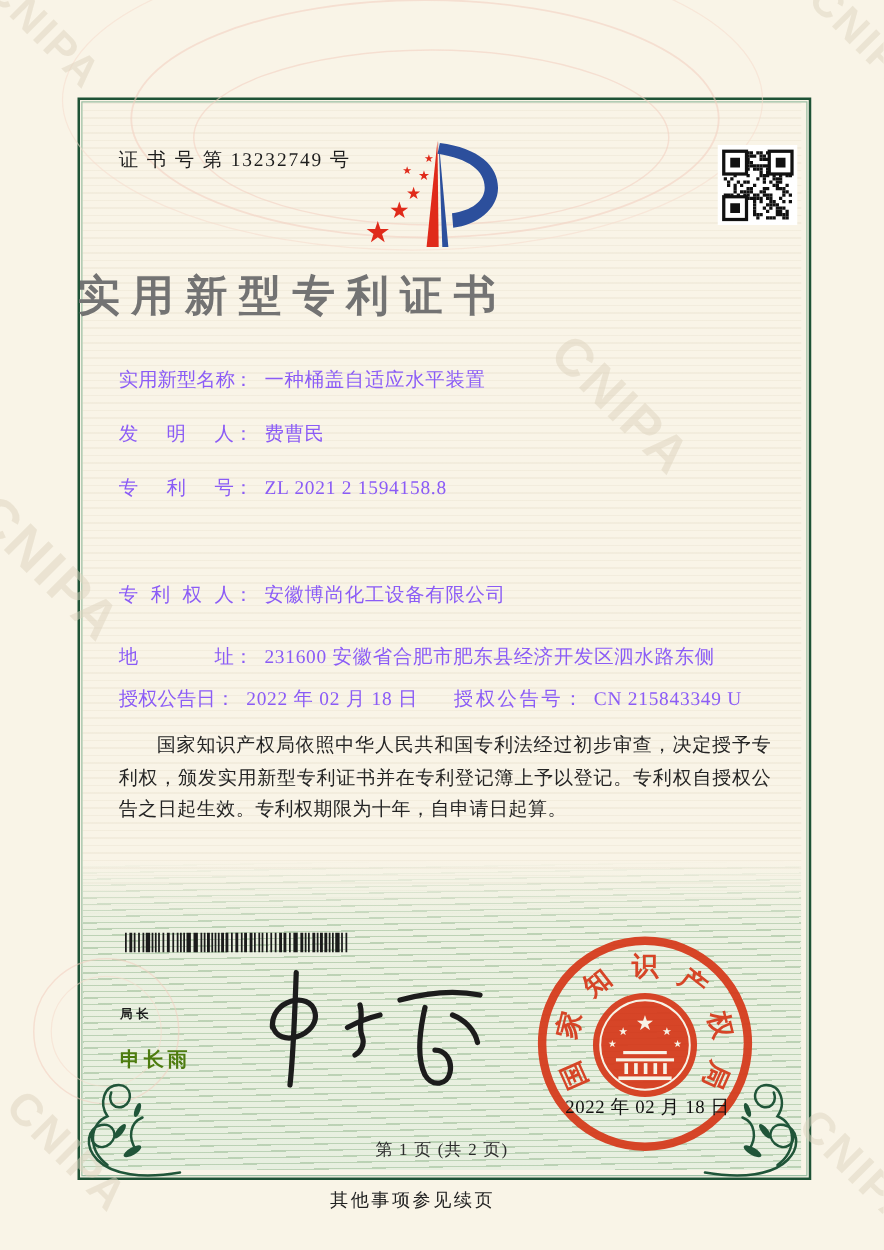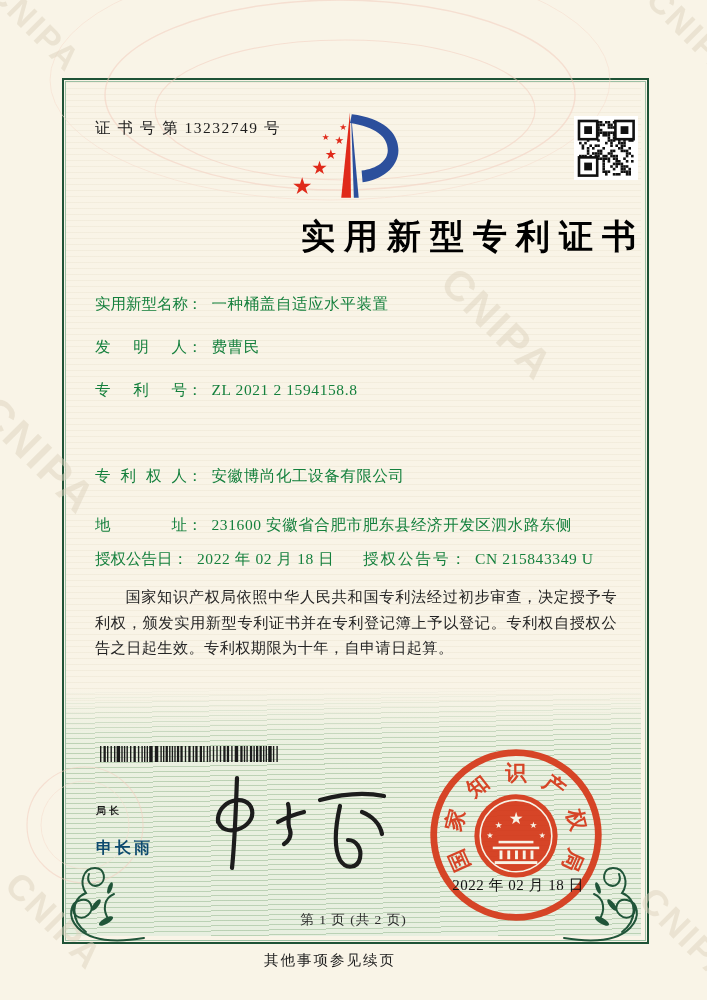--- a/index.html
+++ b/index.html
@@ -20,42 +20,42 @@
   .green-lines{position:absolute;left:66px;top:688px;width:575px;height:248px;z-index:0;
       background:repeating-linear-gradient(179deg,rgba(150,185,145,.55) 0 1px,transparent 1px 5px);
       -webkit-mask-image:linear-gradient(180deg,transparent 0,#000 55px);
       mask-image:linear-gradient(180deg,transparent 0,#000 55px);}
   .pink-arcs{position:absolute;left:0;top:0;z-index:1;opacity:.55;}
 
   
   .cert-no{position:absolute;left:95px;top:118px;font-size:15.5px;color:#1d1d1d;letter-spacing:1.5px;z-index:2;}
   .logo{position:absolute;left:286px;top:108px;z-index:2;}
   .qr{position:absolute;left:574px;top:116px;z-index:2;}
-  .title{position:absolute;left:62px;top:214px;width:583px;text-align:right;font-size:34px;
-         font-weight:bold;color:#000000;letter-spacing:9px;z-index:2;}
-
-  
-  .row{position:absolute;left:95px;width:530px;font-size:15.5px;color:#15803d;z-index:2;white-space:nowrap;}
+  .title{position:absolute;left:62px;top:214px;width:583px;text-align:left;font-size:34px;
+         font-weight:bold;color:#737373;letter-spacing:9px;z-index:2;}
+
+  
+  .row{position:absolute;left:95px;width:530px;font-size:15.5px;color:#8b5cf6;z-index:2;white-space:nowrap;}
   .row .lbl{display:inline-block;width:92px;text-align:justify;text-align-last:justify;}
   .row .colon{display:inline-block;}
   .row .val{margin-left:9px;letter-spacing:.6px;}
   .grant-right{position:absolute;left:268px;}
   .grant-right .lbl2{letter-spacing:2px;}
 
   
   .paras{position:absolute;left:95px;top:584px;width:522px;z-index:2;}
   .paras p{margin:0;text-indent:2em;font-size:15.2px;line-height:25.5px;color:#242424;
            letter-spacing:.4px;text-align:justify;}
 
   
   .barcode{position:absolute;left:100px;top:746px;z-index:2;}
   .signer-title{position:absolute;left:96px;top:804px;font-family:"Liberation Sans","DejaVu Sans",sans-serif;
         font-weight:bold;font-size:10px;letter-spacing:3px;color:#1c1c1c;z-index:2;}
   .signer-name{position:absolute;left:96px;top:838px;font-family:"Liberation Sans","DejaVu Sans",sans-serif;
-        font-weight:bold;font-size:16px;letter-spacing:3px;color:#0c4a6e;z-index:2;}
+        font-weight:bold;font-size:16px;letter-spacing:3px;color:#4d7c0f;z-index:2;}
   .signature{position:absolute;left:192px;top:770px;z-index:3;}
   .seal{position:absolute;left:424px;top:743px;z-index:3;opacity:.95;}
   .seal-date{position:absolute;left:430px;top:876px;width:176px;text-align:center;font-size:15px;
         color:#101010;letter-spacing:.5px;z-index:4;}
   .page-note{position:absolute;left:62px;top:911px;width:583px;text-align:center;font-size:13.5px;
         color:#2b2b2b;letter-spacing:1px;z-index:4;}
   .footer-note{position:absolute;left:0;top:951px;width:660px;text-align:center;font-size:14.5px;
         color:#222;letter-spacing:2px;z-index:2;}
   .ornament{position:absolute;z-index:2;}
 </style>

